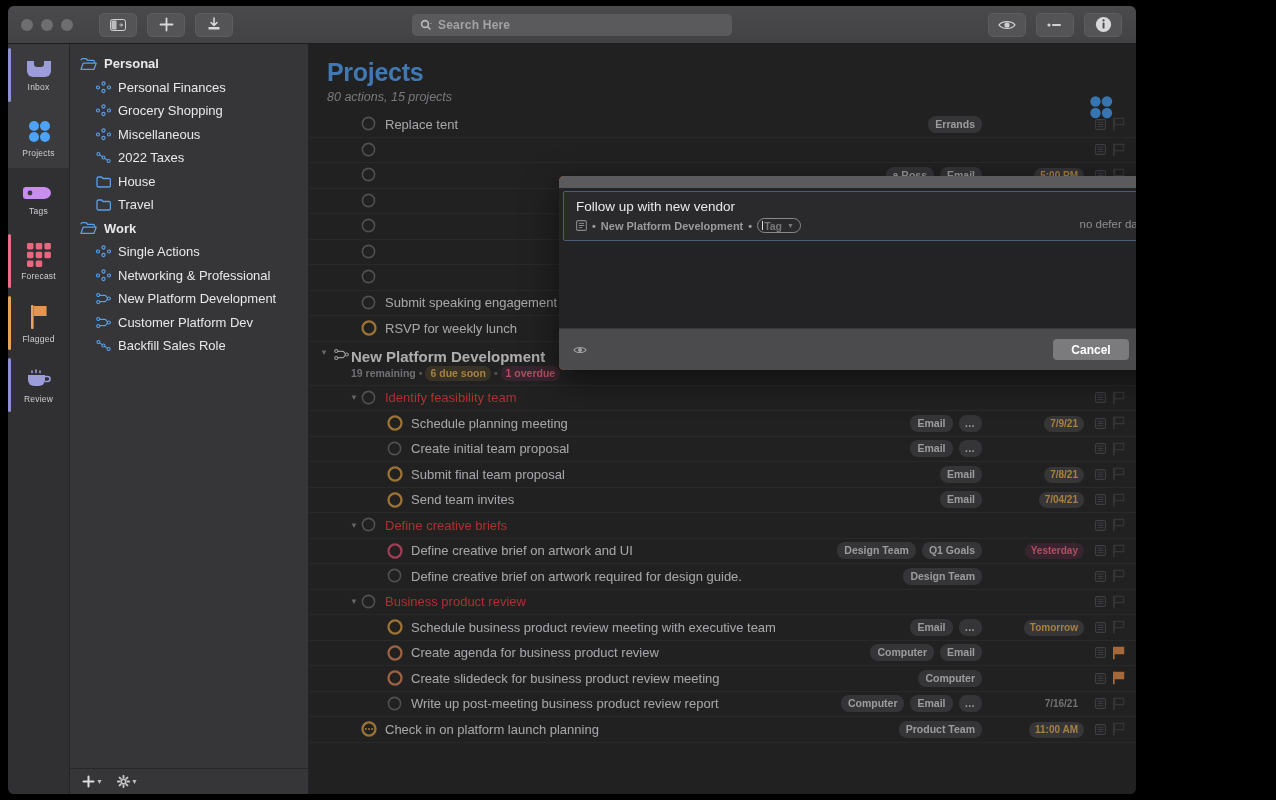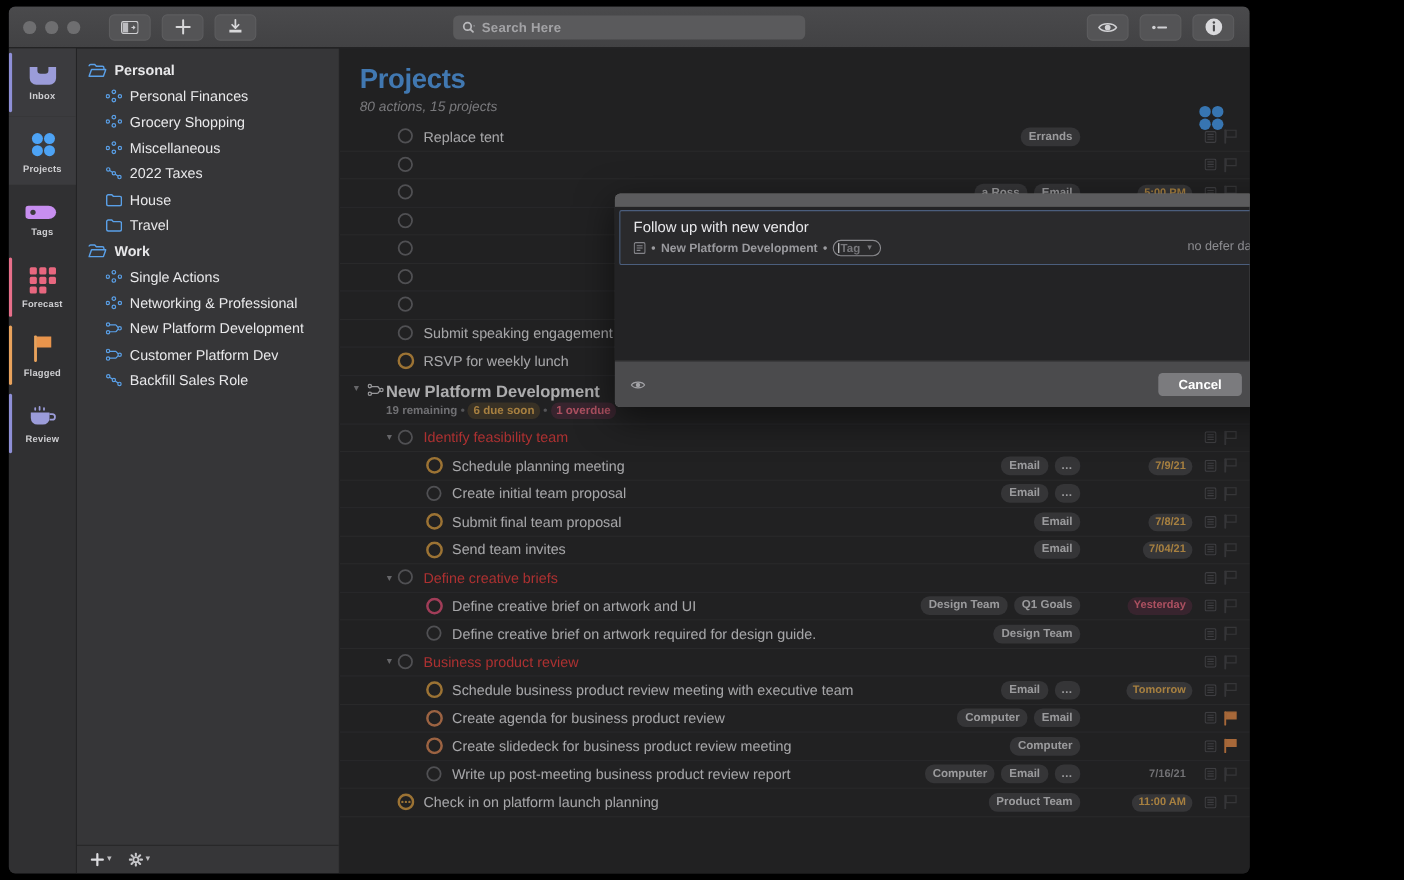--- a/index.html
+++ b/index.html
@@ -73,21 +73,21 @@
     display: flex; flex-direction: column;
     align-items: center; justify-content: center;
     position: relative;
     gap: 3px;
   }
   .rail-item .bar {
     position: absolute; left: 0; top: 4px; bottom: 4px;
     width: 3px; border-radius: 2px;
   }
   .rail-item .lbl {
-    font-size: 8.5px; font-weight: 700; color: #cfcfd2;
+    font-size: 8.5px; font-weight: 400; color: #cfcfd2;
     letter-spacing: .2px;
     text-align: center;
   }
   .rail-item.selected { background: #3b3b3e; }
 
   
   .sidebar {
     width: 239px;
     background: #363638;
     border-right: 1px solid #232325;
@@ -161,21 +161,21 @@
   .gmeta .pill { padding: 1px 5px 2px; border-radius: 7px; }
   .gmeta .soon { color: #e8b259; background: #4e4434; }
   .gmeta .over { color: #ef6f86; background: #4e3340; }
   .gmeta .sep { color: #77777b; margin: 0 3px; }
 
   
   .quick {
     position: absolute;
     left: 250px; top: 132px;
     width: 670px; height: 194px;
-    background: #737373;
+    background: #f97316;
     border-radius: 5px;
     box-shadow: 0 10px 34px rgba(0,0,0,.55);
     display: flex; flex-direction: column;
     overflow: hidden;
     z-index: 50;
   }
   .quick-top { height: 12px; background: #5b5b5d; flex: 0 0 12px; }
   .quick-body { flex: 1; background: #232325; padding: 0; position: relative; }
   .qe-item {
     margin: 3px 4px 0 4px;

